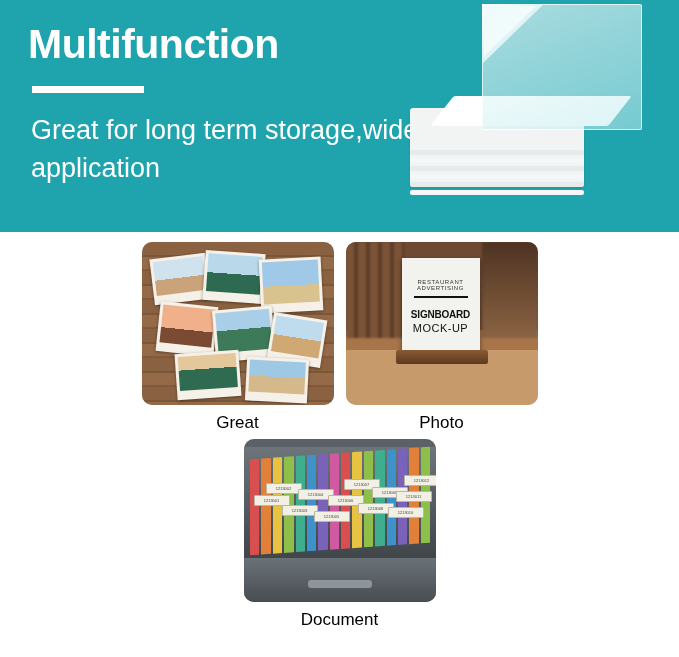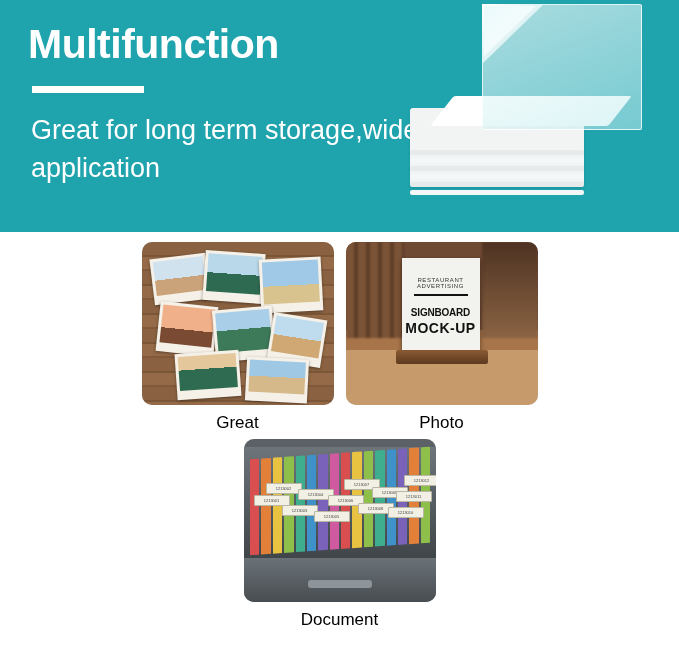--- a/index.html
+++ b/index.html
@@ -246,21 +246,21 @@
     filter: blur(1px);
   }
   .menu-card {
     position: absolute; left: 56px; top: 16px; width: 78px; height: 96px;
     background: #f2f2ee; box-shadow: 0 2px 5px rgba(0,0,0,0.45);
     display: flex; flex-direction: column; align-items: center; justify-content: center;
     text-align: center;
   }
   .menu-card .m-small { font-size: 6px; letter-spacing: 0.6px; color: #333; }
   .menu-card .m-big { font-size: 10px; font-weight: bold; color: #111; letter-spacing: -0.2px; margin-top: 6px; }
-  .menu-card .m-mid { font-size: 14px; font-weight: bold; color: #111; letter-spacing: 0.5px; margin-top: 2px; }
+  .menu-card .m-mid { font-size: 11px; font-weight: normal; color: #111; letter-spacing: 0.5px; margin-top: 2px; }
   .menu-card .m-bar { width: 54px; height: 2px; background: #111; margin: 5px 0; }
   .menu-stand {
     position: absolute; left: 50px; top: 108px; width: 92px; height: 14px;
     background: linear-gradient(180deg,#8a5a33,#5d3a1f); border-radius: 2px;
   }
 
   
   .fridge-bg { position: absolute; inset: 0; background: #cfd3d6; }
   .fridge {
     position: absolute; left: 18px; top: 0px; width: 162px; height: 163px;

